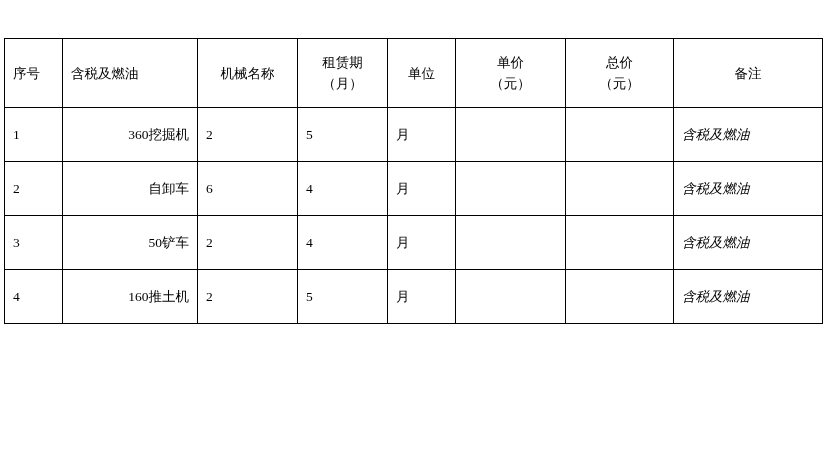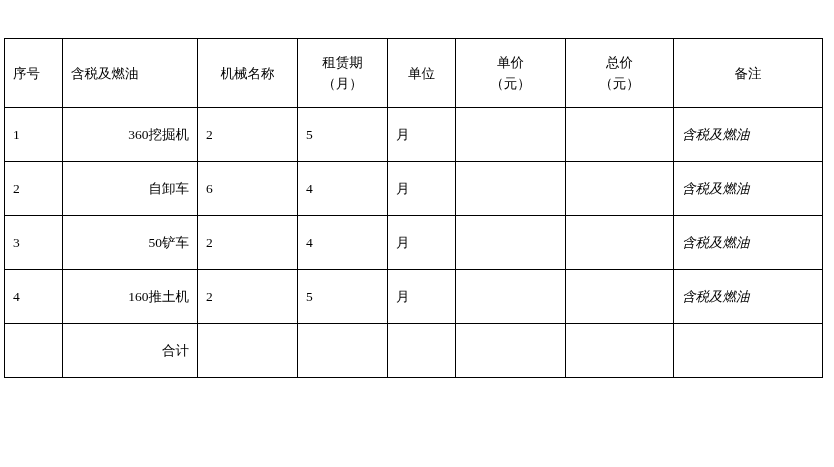--- a/index.html
+++ b/index.html
@@ -166,27 +166,17 @@
         <tr>
           <td class="c-seq">4</td>
           <td class="c-name">160推土机</td>
           <td class="c-qty">2</td>
           <td class="c-term">5</td>
           <td class="c-unit">月</td>
           <td class="c-price"></td>
           <td class="c-total"></td>
           <td class="c-remark">含税及燃油</td>
         </tr>
-        <tr>
-          <td class="c-seq"></td>
-          <td class="c-name">合计</td>
-          <td class="c-qty"></td>
-          <td class="c-term"></td>
-          <td class="c-unit"></td>
-          <td class="c-price"></td>
-          <td class="c-total"></td>
-          <td class="c-remark"></td>
-        </tr>
       </tbody>
     </table>
   </div>
 
 </div>
 
 </body></html>

